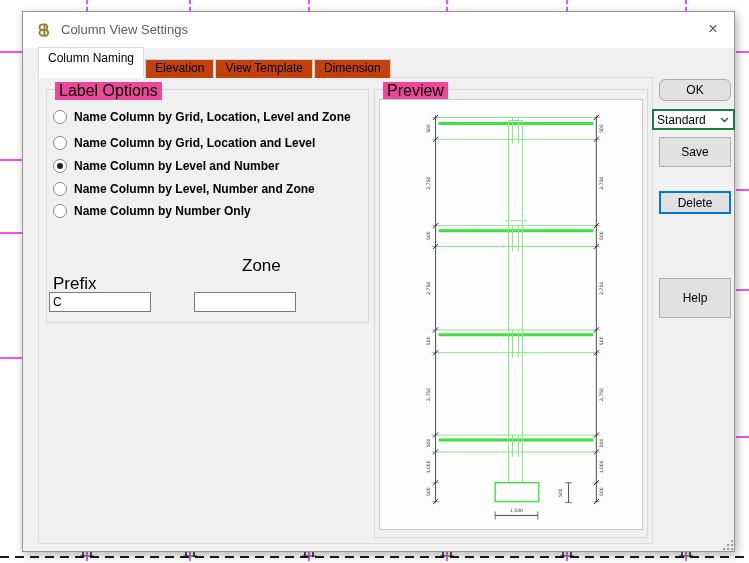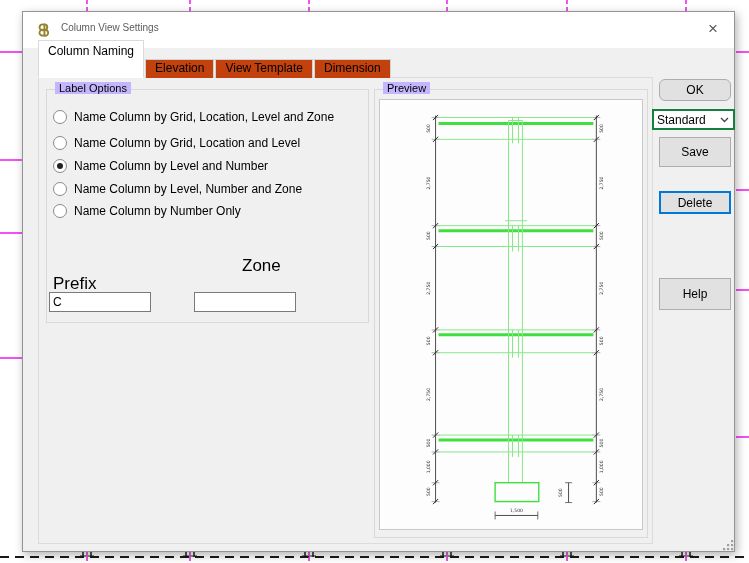--- a/index.html
+++ b/index.html
@@ -4,64 +4,64 @@
 <style>
   html,body{margin:0;padding:0;background:#fff;font-family:"Liberation Sans",sans-serif;}
   #stage{position:relative;width:749px;height:563px;background:#ffffff;overflow:hidden;}
   #bg-svg{position:absolute;left:0;top:0;width:749px;height:563px;}
 
   
   #dialog{position:absolute;left:22px;top:11px;width:713px;height:541px;box-sizing:border-box;
           background:#f0f0f0;border:1px solid #939393;box-shadow:2px 3px 9px rgba(0,0,0,.30);}
   #titlebar{position:absolute;left:0;top:0;width:100%;height:36px;background:#ffffff;}
   #app-icon{position:absolute;left:12px;top:9px;width:18px;height:18px;}
-  #title-text{position:absolute;left:38px;top:10px;font-size:10px;color:#5c5c5c;}
+  #title-text{position:absolute;left:38px;top:10px;font-size:13px;color:#5c5c5c;}
   #close-btn{position:absolute;right:6px;top:4px;width:30px;height:26px;display:flex;align-items:center;
              justify-content:center;color:#5a5a5a;font-size:17px;cursor:pointer;}
 
   
   #tabs{position:absolute;left:15px;top:44px;height:22px;display:flex;align-items:flex-end;z-index:3;}
   .tab{box-sizing:border-box;height:19px;line-height:17px;padding:0 9px;font-size:12px;color:#000;
        background:#c2410c;border:1px solid #d2d2d2;border-bottom:none;margin-right:1px;}
-  .tab.active{height:38px;line-height:21px;background:#ffffff;border:1px solid #dadada;border-bottom:1px solid #ffffff;}
+  .tab.active{height:31px;line-height:21px;background:#ffffff;border:1px solid #dadada;border-bottom:1px solid #ffffff;}
   #tab-body{position:absolute;left:15px;top:65px;width:615px;height:467px;box-sizing:border-box;
             background:#f0f0f0;border:1px solid #dcdcdc;}
 
   
   .groupbox{position:absolute;box-sizing:border-box;border:1px solid #d9d9d9;}
-  .groupbox .gb-label{position:absolute;left:8px;top:-8px;background:#c4b5fd;padding:0 4px;font-size:11px;color:#000;}
+  .groupbox .gb-label{position:absolute;left:8px;top:-8px;background:#ec4899;padding:0 4px;font-size:16px;color:#000;}
   #group-label-options{left:23px;top:77px;width:323px;height:234px;}
   #group-preview{left:351px;top:77px;width:274px;height:449px;}
 
   
   .radio-row{position:absolute;left:30px;display:flex;align-items:center;gap:7px;cursor:default;}
   .radio-circle{width:12px;height:12px;border:1px solid #8a8a8a;border-radius:50%;background:#fff;
                 display:flex;align-items:center;justify-content:center;flex:0 0 auto;}
   .radio-dot{width:6px;height:6px;border-radius:50%;background:#222;display:none;}
   .radio-row.checked .radio-dot{display:block;}
-  .radio-label{font-size:12px;color:#000;white-space:nowrap;}
+  .radio-label{font-size:12px;color:#000;white-space:nowrap;font-weight:bold;}
 
   
   .field-label{position:absolute;font-size:17px;color:#000;}
   .text-input{position:absolute;box-sizing:border-box;height:20px;border:1px solid #7a7a7a;background:#fff;
               font-family:"Liberation Sans",sans-serif;font-size:12px;padding:0 3px;}
 
   
   #preview-panel{position:absolute;left:356px;top:87px;width:264px;height:431px;box-sizing:border-box;
                  background:#fdfdfd;border:1px solid #c9c9c9;}
   #preview-svg{position:absolute;left:0;top:0;width:100%;height:100%;}
 
   
   .btn{position:absolute;left:636px;width:72px;box-sizing:border-box;background:#e1e1e1;border:1px solid #adadad;
        font-size:12px;color:#000;display:flex;align-items:center;justify-content:center;cursor:pointer;}
   #btn-ok{top:67px;height:22px;border-radius:6px;}
   #btn-save{top:125px;height:30px;}
   #btn-delete{top:179px;height:23px;border:2px solid #0078d7;}
   #btn-close{top:210px;height:46px;}
-  #btn-help{top:266px;height:32px;}
+  #btn-help{top:266px;height:40px;}
   #combo{position:absolute;left:629px;top:97px;width:83px;height:21px;box-sizing:border-box;background:#ffffff;
          border:2px solid #15803d;display:flex;align-items:center;cursor:pointer;}
   #combo-value{flex:1;font-size:12px;color:#000;padding-left:3px;white-space:nowrap;overflow:hidden;}
   #combo-arrow{width:17px;height:100%;display:flex;align-items:center;justify-content:center;}
   #resize-grip{position:absolute;left:700px;top:528px;width:11px;height:11px;}
 </style>
 </head>
 <body>
 
 <div id="stage">

